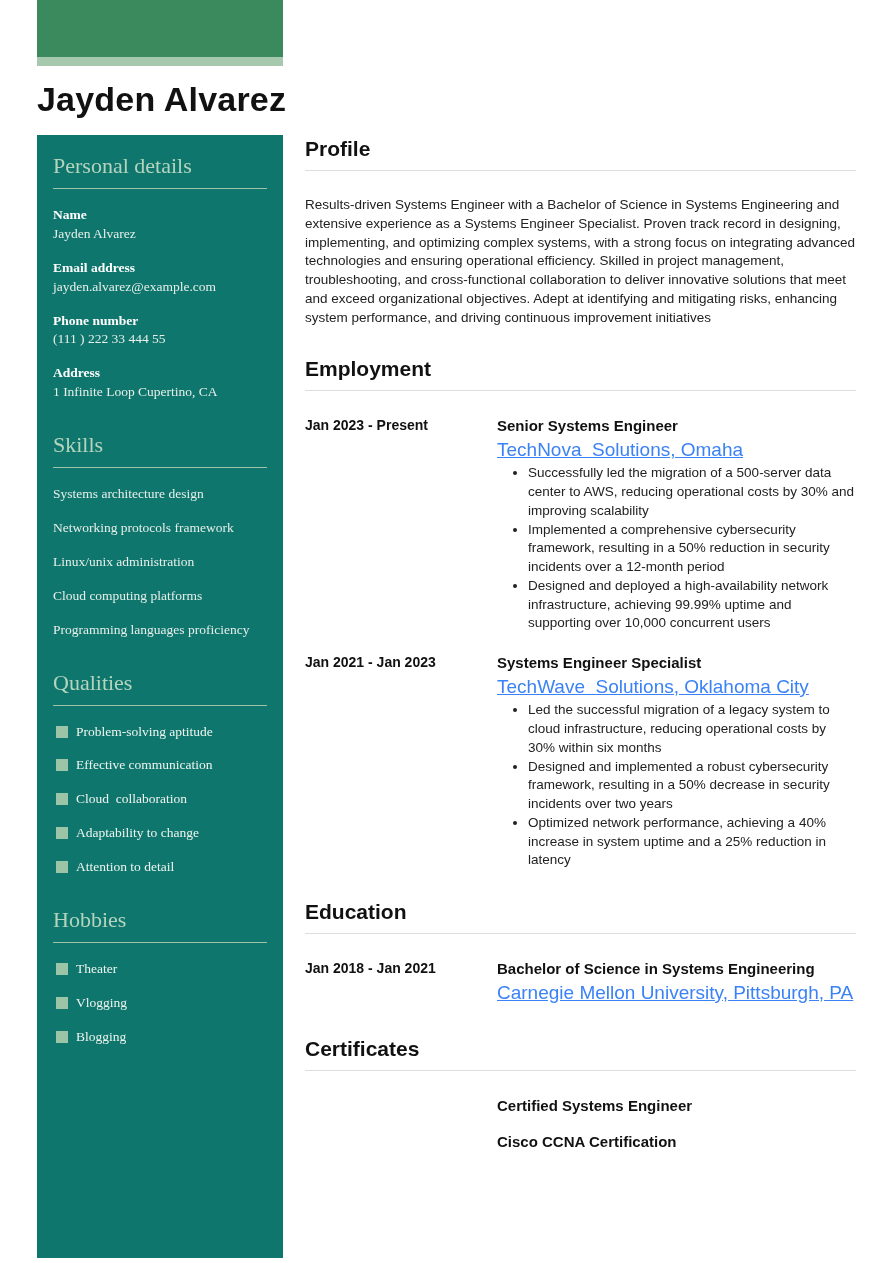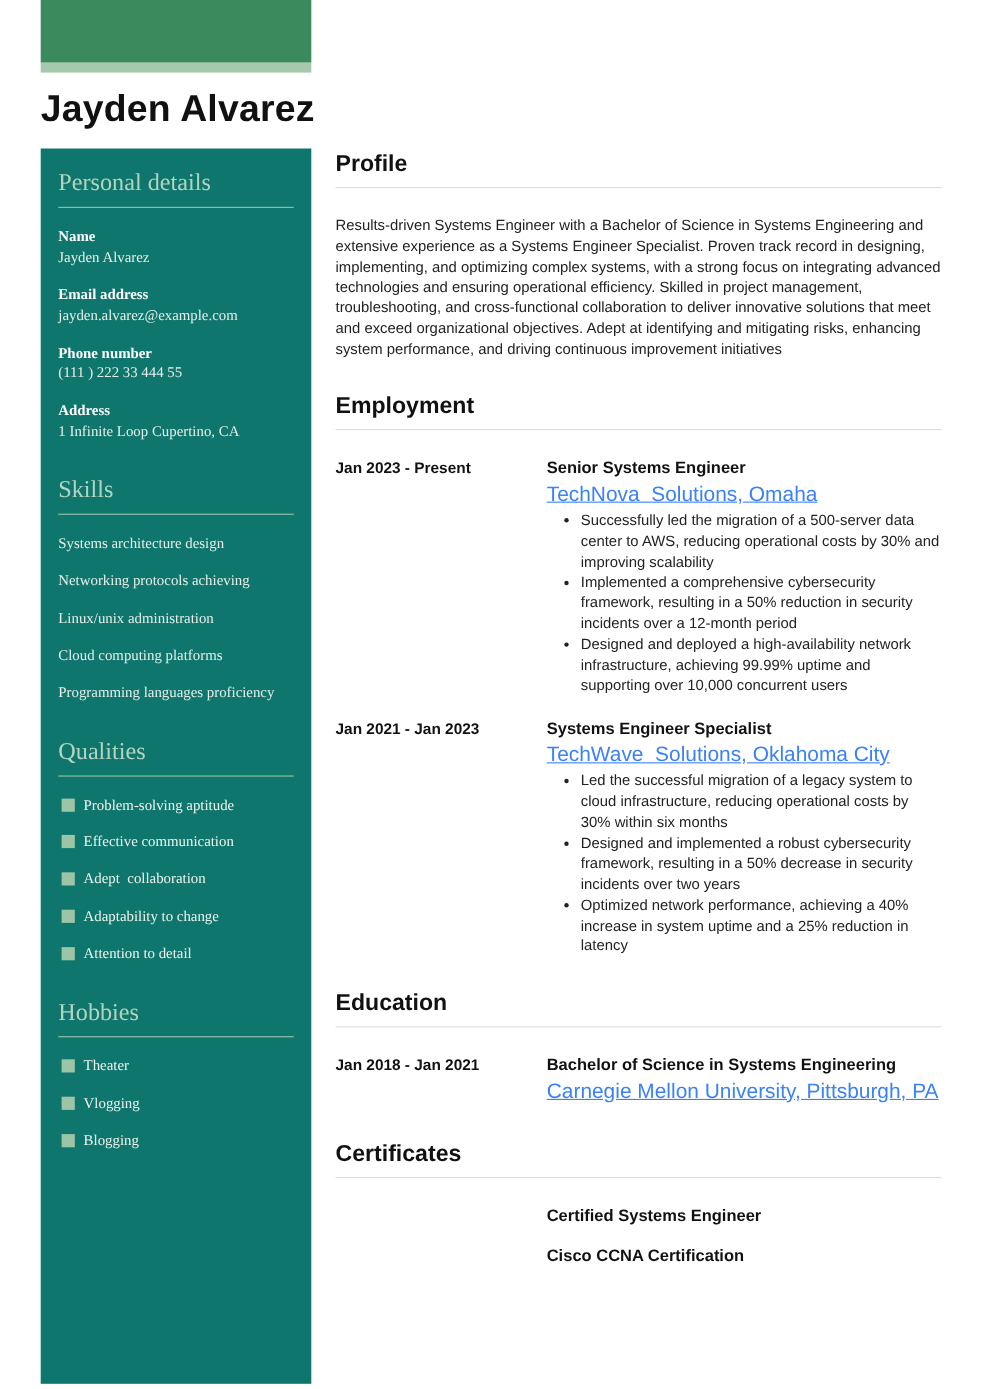--- a/index.html
+++ b/index.html
@@ -116,39 +116,39 @@
       </div>
       <div class="field">
         <div class="field-label" data-bind="sidebar.personal_details.fields.3.label">Address</div>
         <div class="field-value" data-bind="sidebar.personal_details.fields.3.value">1 Infinite Loop Cupertino, CA</div>
       </div>
     </div>
 
     <div class="side-section">
       <div class="side-heading" data-bind="sidebar.skills.title">Skills</div>
       <div class="side-item" data-bind="sidebar.skills.items.0">Systems architecture design</div>
-      <div class="side-item" data-bind="sidebar.skills.items.1">Networking protocols achieving</div>
+      <div class="side-item" data-bind="sidebar.skills.items.1">Networking protocols framework</div>
       <div class="side-item" data-bind="sidebar.skills.items.2">Linux/unix administration</div>
       <div class="side-item" data-bind="sidebar.skills.items.3">Cloud computing platforms</div>
       <div class="side-item" data-bind="sidebar.skills.items.4">Programming languages proficiency</div>
     </div>
 
     <div class="side-section">
       <div class="side-heading" data-bind="sidebar.qualities.title">Qualities</div>
       <div class="bullet-item">
         <span class="sq"></span>
         <span class="bullet-label" data-bind="sidebar.qualities.items.0">Problem-solving aptitude</span>
       </div>
       <div class="bullet-item">
         <span class="sq"></span>
         <span class="bullet-label" data-bind="sidebar.qualities.items.1">Effective communication</span>
       </div>
       <div class="bullet-item">
         <span class="sq"></span>
-        <span class="bullet-label" data-bind="sidebar.qualities.items.2">Adept  collaboration</span>
+        <span class="bullet-label" data-bind="sidebar.qualities.items.2">Cloud  collaboration</span>
       </div>
       <div class="bullet-item">
         <span class="sq"></span>
         <span class="bullet-label" data-bind="sidebar.qualities.items.3">Adaptability to change</span>
       </div>
       <div class="bullet-item">
         <span class="sq"></span>
         <span class="bullet-label" data-bind="sidebar.qualities.items.4">Attention to detail</span>
       </div>
     </div>

